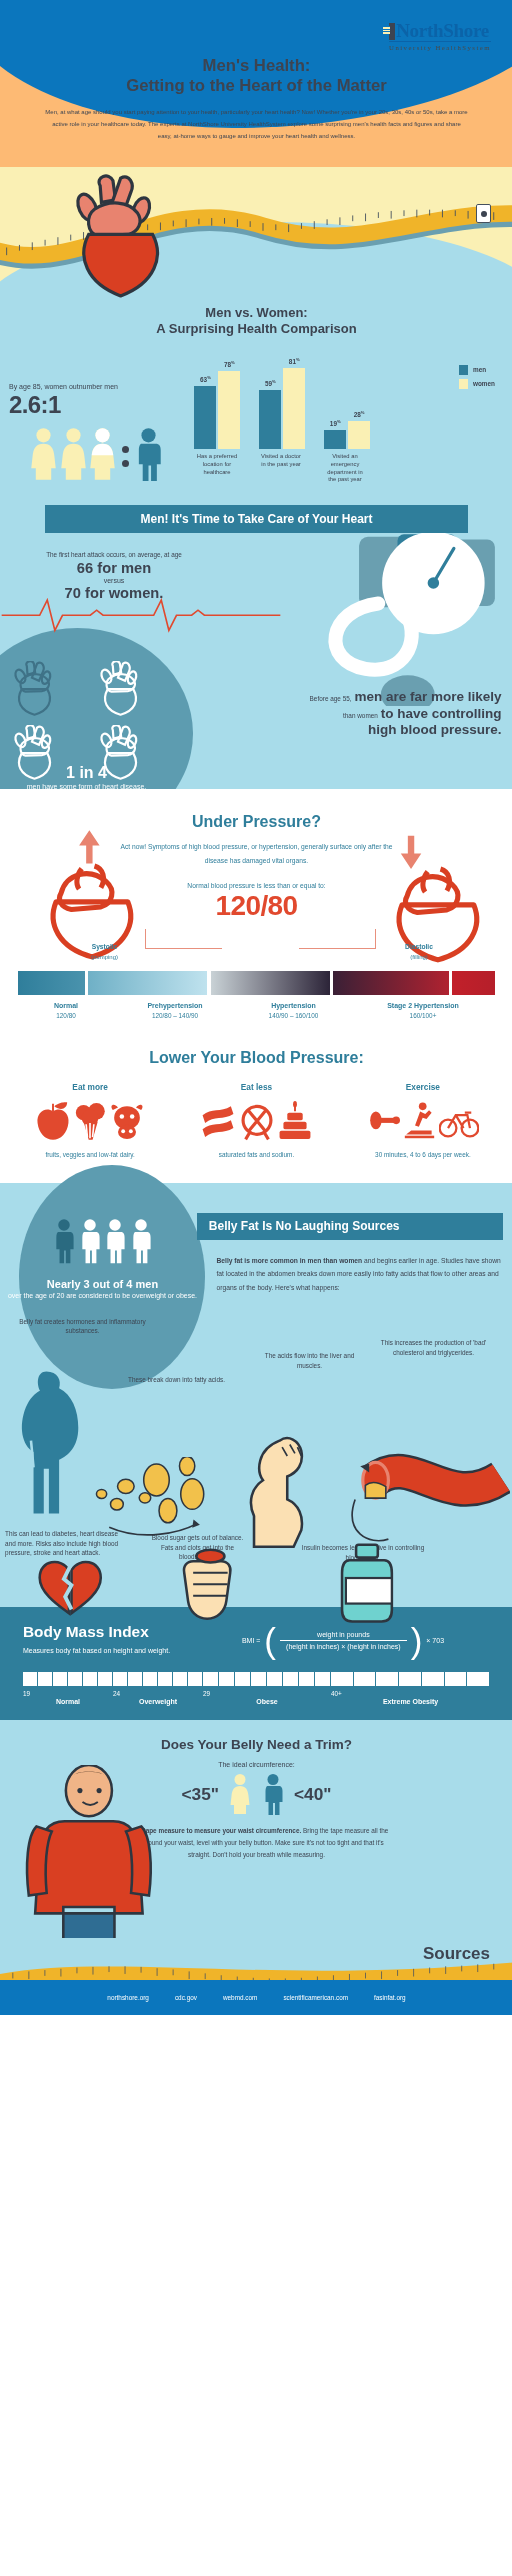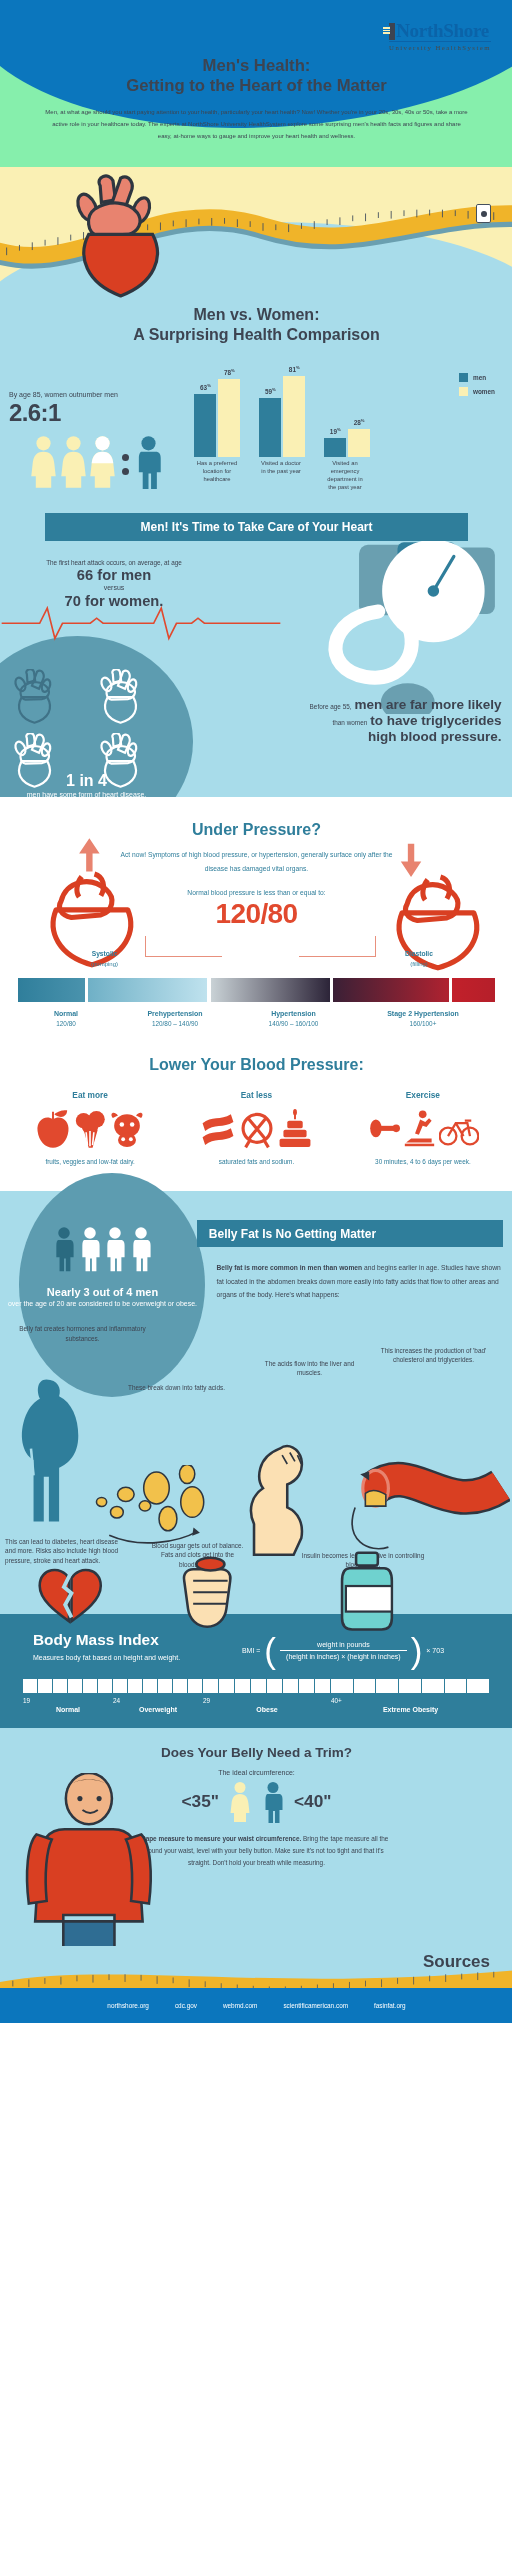--- a/index.html
+++ b/index.html
@@ -4,21 +4,21 @@
 <style>
   * { margin:0; padding:0; box-sizing:border-box; }
   body {
     width:513px; background:#fff;
     font-family:"Liberation Sans", sans-serif;
     color:#3d4451; overflow-x:hidden;
   }
   .page { width:513px; position:relative; }
 
   
-  .hdr { position:relative; height:167px; background:#86efac; overflow:hidden; }
+  .hdr { position:relative; height:167px; background:#fdba74; overflow:hidden; }
   .wave-blue { position:absolute; left:-38px; top:-83px; width:615px; height:211px;
     background:#0b76bd; border-radius:0 0 56% 44% / 0 0 70% 60%; }
   .wave-lt { position:absolute; left:-77px; top:-109px; width:628px; height:192px;
     background:#8fd0e8; border-radius:0 0 58% 42% / 0 0 72% 58%; }
   .wave-blue2 { position:absolute; left:-51px; top:-135px; width:641px; height:211px;
     background:#0b76bd; border-radius:0 0 55% 45% / 0 0 68% 62%; }
   .logo { position:absolute; right:22px; top:20.5px; text-align:left; }
   .logo-main { font-family:"Liberation Serif", serif; font-weight:bold;
     font-size:19px; color:#0b63a8; letter-spacing:-0.3px; line-height:1; }
   .logo-bar { display:inline-block; width:5.8px; height:16.7px; background:#3d4451;
@@ -40,21 +40,21 @@
     background:#a8dcea; border-radius:52% 48% 0 0 / 60% 55% 0 0; }
   .tape { position:absolute; left:-19px; top:33px; width:564px; height:77px; }
   .heart-hero { position:absolute; left:59px; top:6.4px; }
   .tape-dot { position:absolute; right:22px; top:37px; width:15.4px; height:19px;
     background:#fff; border:1.3px solid #44505e; border-radius:1.9px; }
   .tape-dot::after{content:"";position:absolute;left:4.5px;top:6.4px;width:5.8px;height:5.8px;
     background:#3d4451;border-radius:50%;}
 
   
   .mvw { position:relative; background:#a8dcea; padding:2.6px 0 14px; }
-  h2.sect { text-align:center; font-size:16px; font-weight:bold; color:#3d4451;
+  h2.sect { text-align:center; font-size:13px; font-weight:bold; color:#3d4451;
     line-height:1.25; }
   .ratio-row { display:flex; align-items:flex-end; padding:9px 9px 0; }
   .ratio-left { width:174px; text-align:left; }
   .ratio-cap { font-size:7px; color:#3d4451; }
   .ratio-big { font-size:24px; font-weight:bold; color:#3d4451; margin-top:1.3px;
     letter-spacing:-0.6px; }
   .people { display:flex; align-items:flex-end; justify-content:center; gap:2.6px;
     margin-top:7.7px; }
   .colon { display:flex; flex-direction:column; gap:7px; margin:0 3.2px 14px; }
   .colon i { width:7px; height:7px; background:#3d4451; border-radius:50%; display:block; }
@@ -148,21 +148,21 @@
   .bribbon { background:#2f7e9b; color:#fff; font-size:12px; font-weight:bold;
     padding:6.4px 0 6.4px 11.5px; margin-left:-7.7px; }
   .bh-right p { font-size:6.7px; line-height:2.0; color:#3d4451; margin-top:14px; padding-left:11.5px; }
   .bh-right p b { font-weight:bold; }
 
   .flow { position:relative; height:295px; margin-top:2.6px; }
   .fl { position:absolute; font-size:6.4px; line-height:1.5; color:#3d4451; text-align:center; }
 
   
   .bmi { background:#2f7e9b; color:#fff; padding:16.7px 0 15.4px; }
-  .bmi-top { display:flex; align-items:flex-end; padding:0 33px; }
+  .bmi-top { display:flex; align-items:center; padding:0 23px; }
   .bmi-l { width:173px; }
   .bmi-l h3 { font-size:15.4px; font-weight:bold; }
   .bmi-l p { font-size:7px; line-height:2.0; margin-top:2.6px; }
   .formula { flex:1; display:flex; align-items:center; justify-content:center;
     font-size:7px; gap:3.8px; }
   .paren { font-size:35px; font-weight:300; line-height:.85; }
   .frac { text-align:center; }
   .frac .num { padding:0 6.4px 1.9px; }
   .frac .den { border-top:1px solid #fff; padding:1.9px 6.4px 0; }
   .bmi-scale { margin:14px 23px 0; position:relative; }
@@ -408,21 +408,21 @@
         <path d="M236,78 L268,24" stroke="#2f7e9b" stroke-width="5" stroke-linecap="round"></path>
         <circle cx="236" cy="78" r="9" fill="#2f7e9b"></circle>
         <path d="M150,110 C70,120 60,200 130,212 C190,222 215,170 196,130" fill="none" stroke="#fff" stroke-width="22" stroke-linecap="round"></path>
         <ellipse cx="196" cy="252" rx="42" ry="30" fill="#6a9fb0"></ellipse>
       </svg>
 
       <div class="bp-text">
         <span class="sm">Before age 55,</span>
         <span class="bg">men are far more likely</span><br>
         <span class="sm">than women</span>
-        <span class="bg">to have triglycerides</span><br>
+        <span class="bg">to have controlling</span><br>
         <span class="bg">high blood pressure.</span>
       </div>
     </div>
   </div>
 
   <div class="under">
     <h2 class="blue">Under Pressure?</h2>
     <p class="lead2">Act now! Symptoms of high blood pressure, or hypertension, generally surface only after the disease has damaged vital organs.</p>
 
     <svg style="position:absolute;left:42px;top:37px" width="96" height="135" viewBox="0 0 150 210">
@@ -590,21 +590,21 @@
           </svg>
           <svg width="22" height="46" viewBox="0 0 34 72">
             <circle cx="17" cy="11" r="9" fill="#fff"></circle>
             <path d="M8,22 l18,0 c5,0 6,4 6,9 l0,18 -5,0 0,22 -7,0 0,-20 -3,0 0,20 -7,0 0,-22 -5,0 0,-18 c0,-5 1,-9 3,-9z" fill="#fff"></path>
           </svg>
         </div>
         <div class="big">Nearly 3 out of 4 men</div>
         <div class="sm">over the age of 20 are considered to be overweight or obese.</div>
       </div>
       <div class="bh-right">
-        <div class="bribbon">Belly Fat Is No Getting Matter</div>
+        <div class="bribbon">Belly Fat Is No Laughing Sources</div>
         <p><b>Belly fat is more common in men than women</b><span> and begins earlier in age. Studies have shown fat located in the abdomen breaks down more easily into fatty acids that flow to other areas and organs of the body. Here's what happens:</span></p>
       </div>
     </div>
 
     <div class="flow">
       <div class="fl" style="left:9px;top:11.5px;width:147px">Belly fat creates hormones and inflammatory substances.</div>
       <div class="fl" style="left:122px;top:70px;width:109px">These break down into fatty acids.</div>
       <div class="fl" style="left:255px;top:46px;width:109px">The acids flow into the liver and muscles.</div>
       <div class="fl" style="left:366px;top:33px;width:135px">This increases the production of 'bad' cholesterol and triglycerides.</div>
       <div class="fl" style="left:5.1px;top:224px;width:122px;text-align:left">This can lead to diabetes, heart disease and more. Risks also include high blood pressure, stroke and heart attack.</div>

